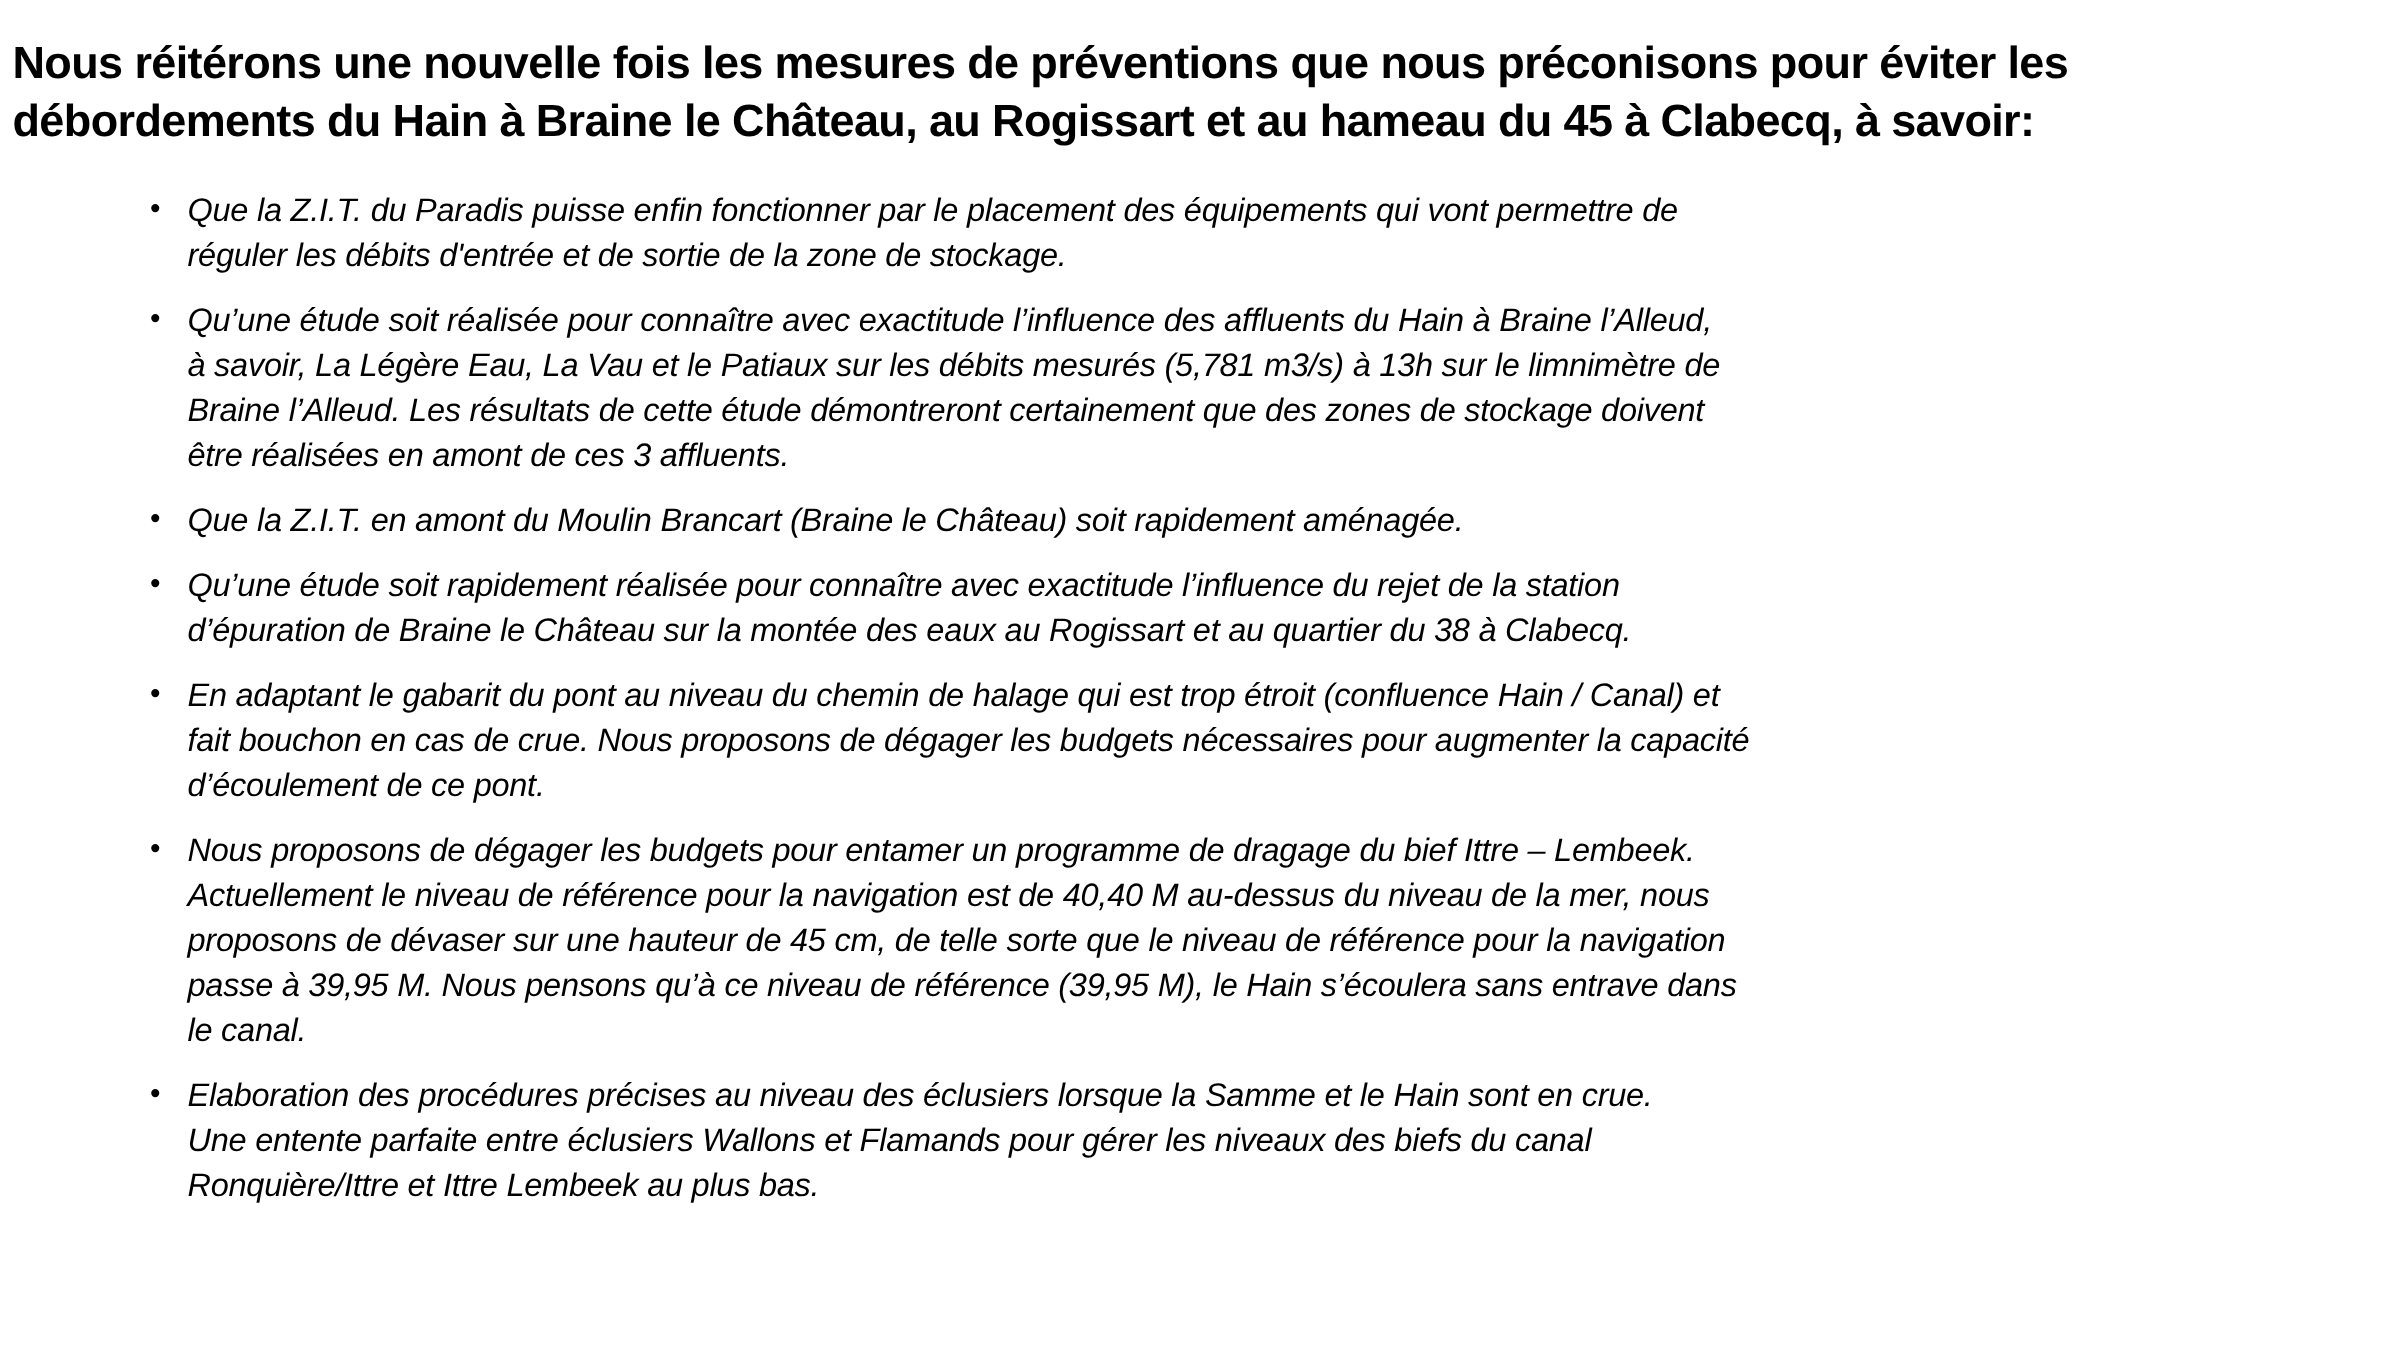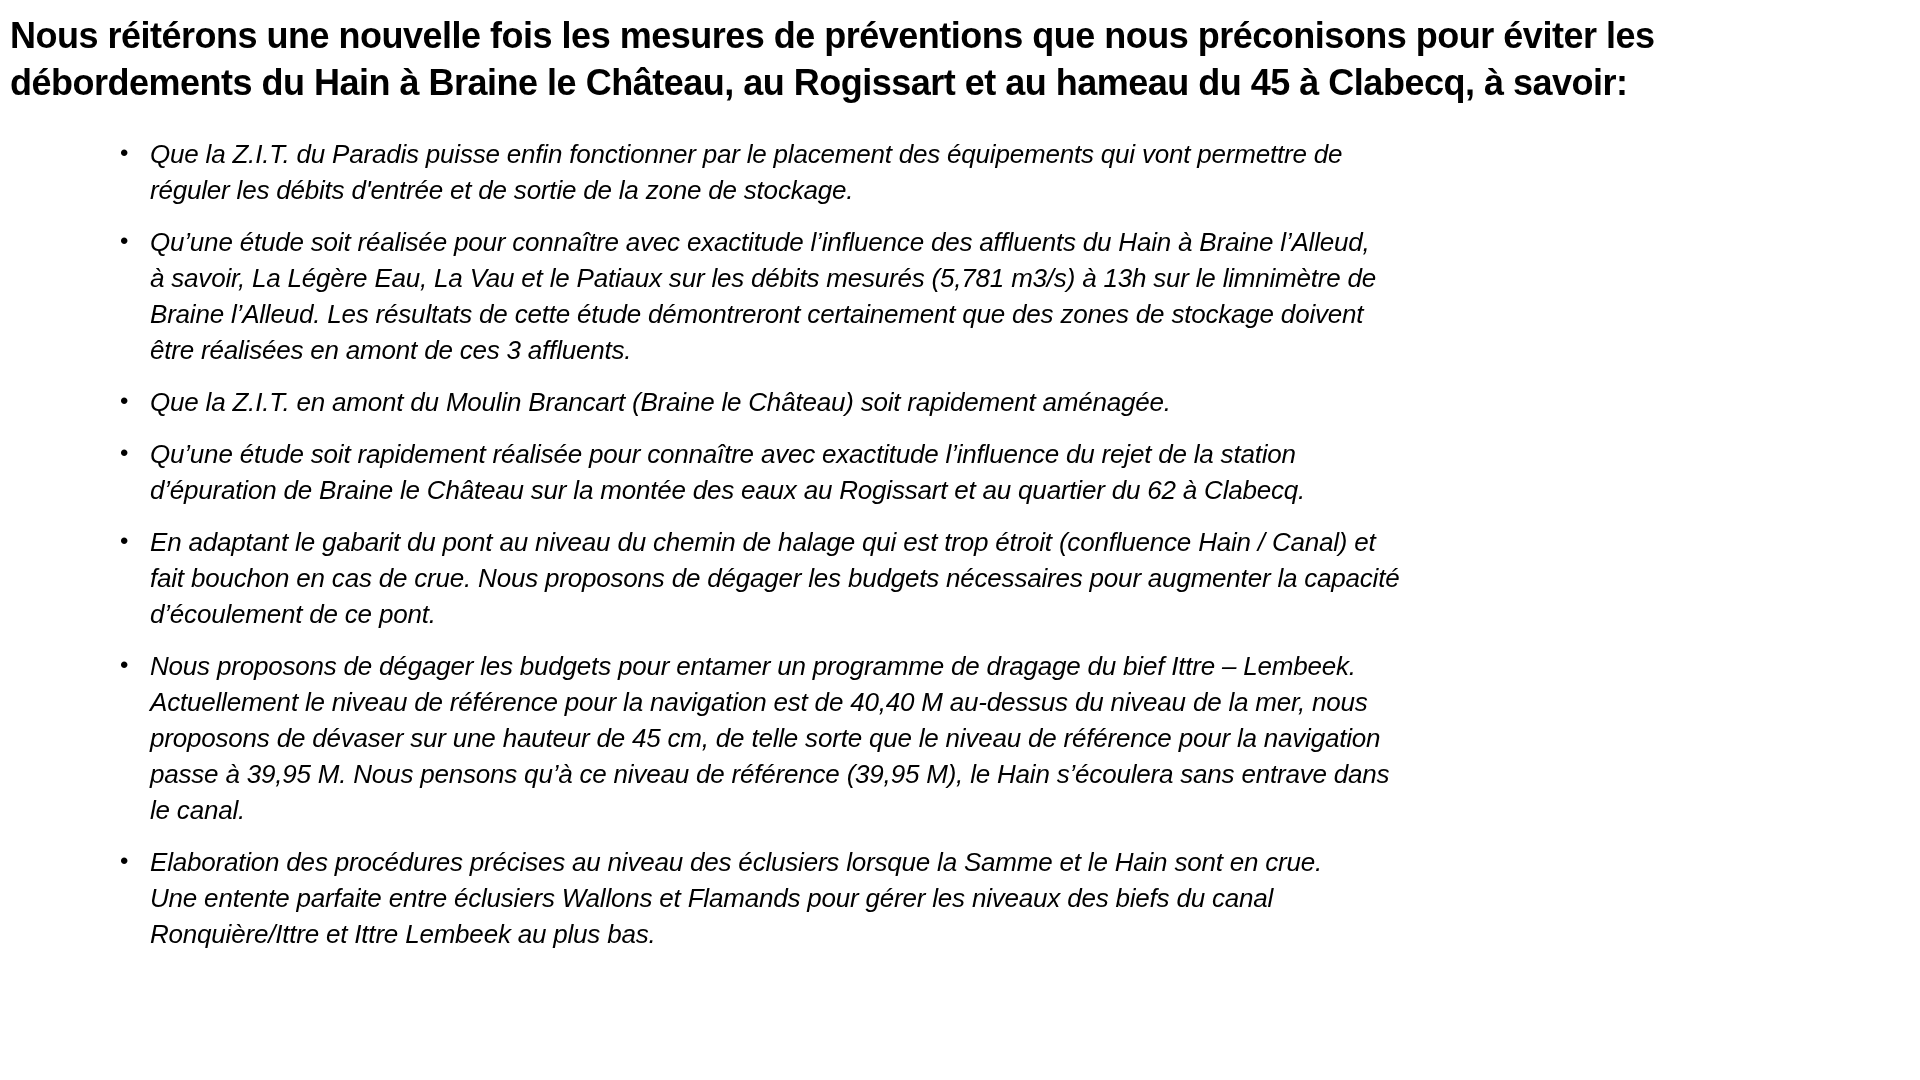--- a/index.html
+++ b/index.html
@@ -12,21 +12,21 @@
   }
   .slide {
     position: relative;
     width: 1920px;
     height: 1080px;
     background: #ffffff;
     color: #000000;
     font-family: "Liberation Sans", sans-serif;
   }
   .title {
-    margin: 12px 8px 0 10px;
+    margin: 26px 8px 0 10px;
     font-size: 36px;
     font-weight: 700;
     line-height: 47px;
     letter-spacing: -0.5px;
     color: #000000;
     white-space: pre-line;
   }
   .bullets {
     list-style: none;
     margin: 30px 0 0 0;
@@ -75,21 +75,21 @@
 Braine l’Alleud. Les résultats de cette étude démontreront certainement que des zones de stockage doivent
 être réalisées en amont de ces 3 affluents.</span>
     </li>
     <li>
       <span class="marker">•</span>
       <span class="btext">Que la Z.I.T. en amont du Moulin Brancart (Braine le Château) soit rapidement aménagée.</span>
     </li>
     <li>
       <span class="marker">•</span>
       <span class="btext">Qu’une étude soit rapidement réalisée pour connaître avec exactitude l’influence du rejet de la station
-d’épuration de Braine le Château sur la montée des eaux au Rogissart et au quartier du 62 à Clabecq.</span>
+d’épuration de Braine le Château sur la montée des eaux au Rogissart et au quartier du 38 à Clabecq.</span>
     </li>
     <li>
       <span class="marker">•</span>
       <span class="btext">En adaptant le gabarit du pont au niveau du chemin de halage qui est trop étroit (confluence Hain / Canal) et
 fait bouchon en cas de crue. Nous proposons de dégager les budgets nécessaires pour augmenter la capacité
 d’écoulement de ce pont.</span>
     </li>
     <li>
       <span class="marker">•</span>
       <span class="btext">Nous proposons de dégager les budgets pour entamer un programme de dragage du bief Ittre – Lembeek.

